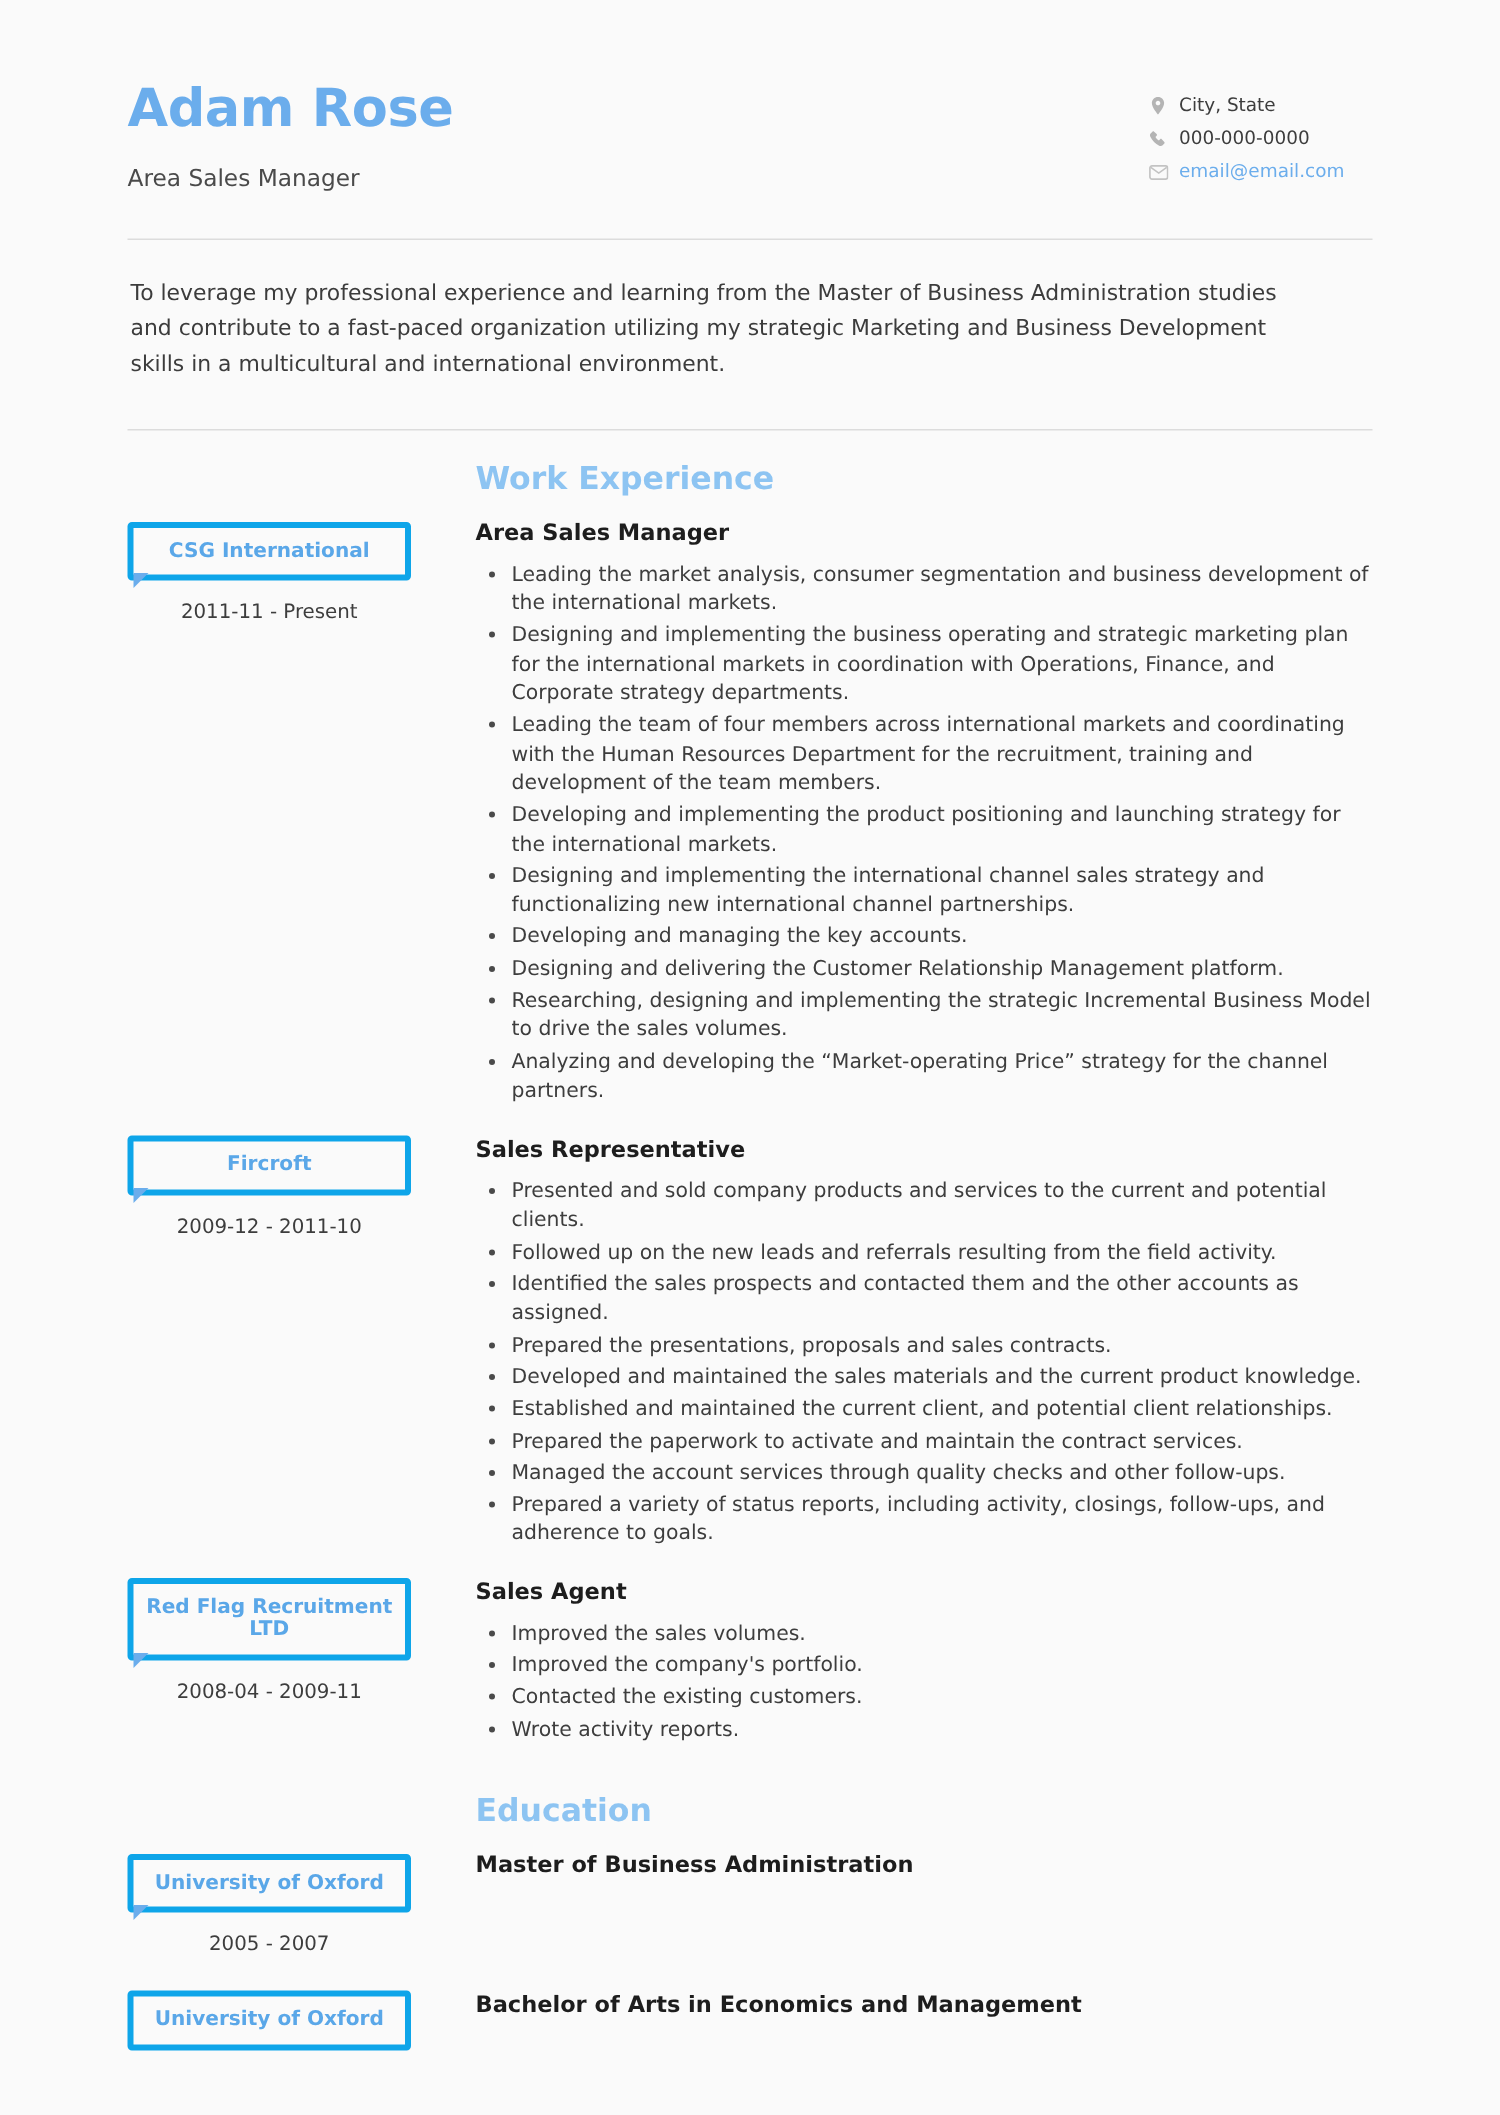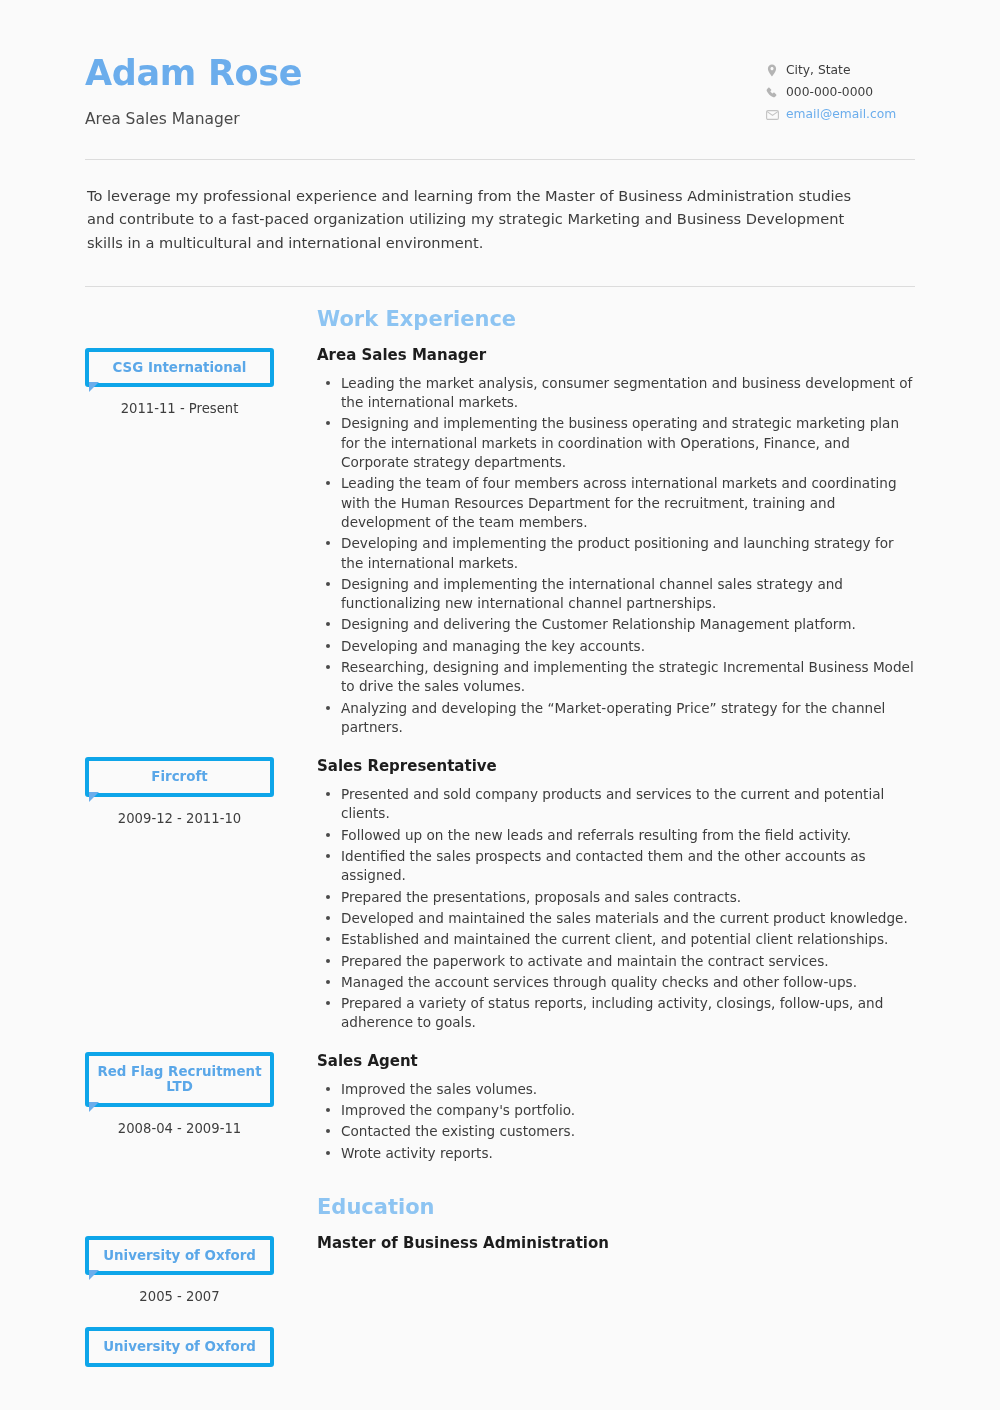--- a/index.html
+++ b/index.html
@@ -246,22 +246,22 @@
       </div>
       <div class="col-right">
         <div class="section-title">Work Experience</div>
         <div class="role">Area Sales Manager</div>
         <ul class="bullets">
           <li>Leading the market analysis, consumer segmentation and business development of the international markets.</li>
           <li>Designing and implementing the business operating and strategic marketing plan for the international markets in coordination with Operations, Finance, and Corporate strategy departments.</li>
           <li>Leading the team of four members across international markets and coordinating with the Human Resources Department for the recruitment, training and development of the team members.</li>
           <li>Developing and implementing the product positioning and launching strategy for the international markets.</li>
           <li>Designing and implementing the international channel sales strategy and functionalizing new international channel partnerships.</li>
+          <li>Developing and managing the key accounts.</li>
           <li>Designing and delivering the Customer Relationship Management platform.</li>
-          <li>Developing and managing the key accounts.</li>
           <li>Researching, designing and implementing the strategic Incremental Business Model to drive the sales volumes.</li>
           <li>Analyzing and developing the “Market-operating Price” strategy for the channel partners.</li>
         </ul>
       </div>
     </div>
 
     <div class="entry" style="margin-top:18px">
       <div class="col-left">
         <div class="badge-wrap">
           <div class="badge">
@@ -328,16 +328,19 @@
     <div class="entry" style="margin-top:23px">
       <div class="col-left">
         <div class="badge-wrap">
           <div class="badge">
             <span>University of Oxford</span>
             
           </div>
         </div>
 
       </div>
+      <div class="col-right">
+        <div class="role">Bachelor of Arts in Economics and Management</div>
+      </div>
     </div>
 
   </div>
 </div>
 
 </body></html>

